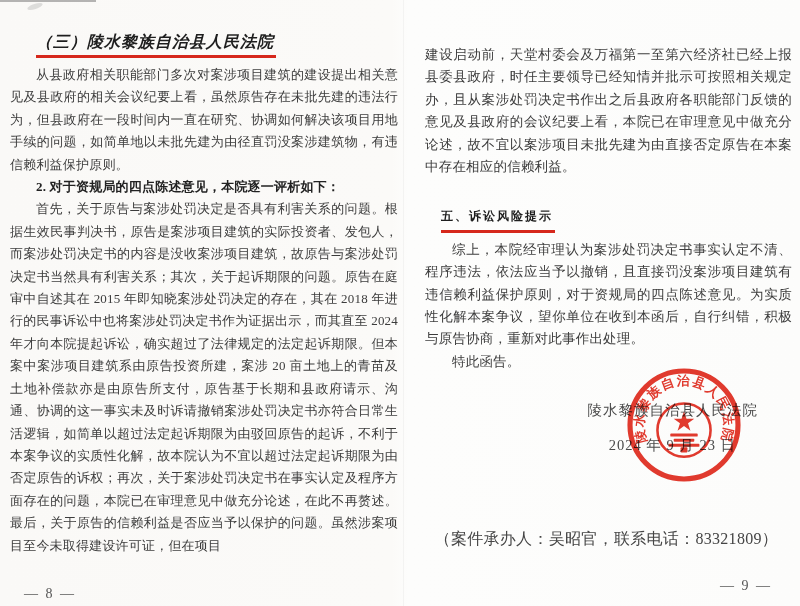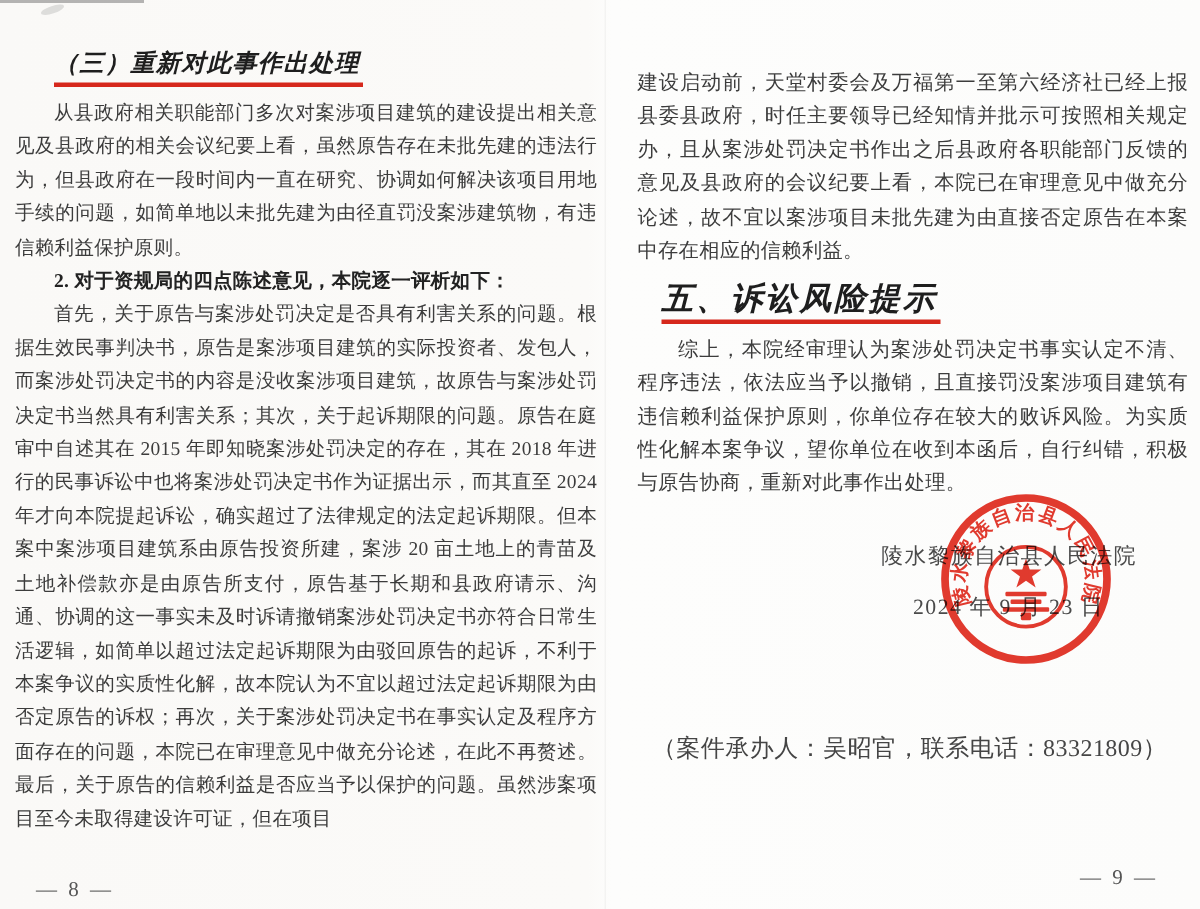--- a/index.html
+++ b/index.html
@@ -13,21 +13,21 @@
   .page-left{left:10px;width:388px;}
   .page-right{left:425px;width:367px;}
   .seam{position:absolute;left:403px;top:0;width:1px;height:606px;background:rgba(110,110,110,.06);}
   
   .artifact-top{position:absolute;top:0;left:0;width:96px;height:2px;background:#6d6d6d;opacity:.5;}
   .artifact-smudge{position:absolute;top:4px;left:27px;width:16px;height:5px;background:#9a9a9a;opacity:.3;transform:rotate(-18deg);border-radius:50%;}
 
   .heading{font-weight:bold;color:#1e1e1e;}
   .heading-inner{display:inline-block;border-bottom:3px solid #d6281c;padding:0 2px 2px 0;}
   .h-left{margin:32px 0 6px 26px;font-size:16px;font-style:italic;letter-spacing:1px;}
-  .h-right{margin:10px 0 6px 16px;font-size:21px;letter-spacing:2px;font-style:italic;}
+  .h-right{margin:27px 0 6px 16px;font-size:12px;letter-spacing:2px;}
 
   .body-text{text-align:justify;line-height:22.4px;}
   .page-left .body-text{font-size:13px;letter-spacing:.2px;}
   .page-right .body-text{font-size:13.5px;letter-spacing:.2px;}
   p.para{margin:0;text-indent:2em;}
   p.para-cont{margin:0;text-indent:0;}
   p.para-bold{margin:0;text-indent:2em;font-weight:bold;color:#222;}
   .page-right .flow-top{margin-top:44px;}
 
   .sign-block{position:relative;margin-top:26px;}
@@ -43,37 +43,38 @@
 </head>
 <body>
 
 <div class="canvas">
   <div class="artifact-top"></div>
   <div class="artifact-smudge"></div>
   <div class="seam"></div>
 
   <div class="page page-left">
     <div class="heading h-left">
-      <span class="heading-inner">（三）重新对此事作出处理</span>
+      <span class="heading-inner">（三）陵水黎族自治县人民法院</span>
     </div>
     <div class="body-text">
       <p class="para">从县政府相关职能部门多次对案涉项目建筑的建设提出相关意见及县政府的相关会议纪要上看，虽然原告存在未批先建的违法行为，但县政府在一段时间内一直在研究、协调如何解决该项目用地手续的问题，如简单地以未批先建为由径直罚没案涉建筑物，有违信赖利益保护原则。</p>
       <p class="para-bold">2. 对于资规局的四点陈述意见，本院逐一评析如下：</p>
       <p class="para">首先，关于原告与案涉处罚决定是否具有利害关系的问题。根据生效民事判决书，原告是案涉项目建筑的实际投资者、发包人，而案涉处罚决定书的内容是没收案涉项目建筑，故原告与案涉处罚决定书当然具有利害关系；其次，关于起诉期限的问题。原告在庭审中自述其在 2015 年即知晓案涉处罚决定的存在，其在 2018 年进行的民事诉讼中也将案涉处罚决定书作为证据出示，而其直至 2024 年才向本院提起诉讼，确实超过了法律规定的法定起诉期限。但本案中案涉项目建筑系由原告投资所建，案涉 20 亩土地上的青苗及土地补偿款亦是由原告所支付，原告基于长期和县政府请示、沟通、协调的这一事实未及时诉请撤销案涉处罚决定书亦符合日常生活逻辑，如简单以超过法定起诉期限为由驳回原告的起诉，不利于本案争议的实质性化解，故本院认为不宜以超过法定起诉期限为由否定原告的诉权；再次，关于案涉处罚决定书在事实认定及程序方面存在的问题，本院已在审理意见中做充分论述，在此不再赘述。最后，关于原告的信赖利益是否应当予以保护的问题。虽然涉案项目至今未取得建设许可证，但在项目</p>
     </div>
   </div>
   <div class="pagenum pn-left">— 8 —</div>
 
   <div class="page page-right">
     <div class="body-text flow-top">
       <p class="para-cont">建设启动前，天堂村委会及万福第一至第六经济社已经上报县委县政府，时任主要领导已经知情并批示可按照相关规定办，且从案涉处罚决定书作出之后县政府各职能部门反馈的意见及县政府的会议纪要上看，本院已在审理意见中做充分论述，故不宜以案涉项目未批先建为由直接否定原告在本案中存在相应的信赖利益。</p>
       <div class="heading h-right">
         <span class="heading-inner">五、诉讼风险提示</span>
       </div>
-      <p class="para">综上，本院经审理认为案涉处罚决定书事实认定不清、程序违法，依法应当予以撤销，且直接罚没案涉项目建筑有违信赖利益保护原则，你单位存在较大的败诉风险。为实质性化解本案争议，望你单位在收到本函后，自行纠错，积极与原告协商，重新对此事作出处理。</p>
+      <p class="para">综上，本院经审理认为案涉处罚决定书事实认定不清、程序违法，依法应当予以撤销，且直接罚没案涉项目建筑有违信赖利益保护原则，对于资规局的四点陈述意见。为实质性化解本案争议，望你单位在收到本函后，自行纠错，积极与原告协商，重新对此事作出处理。</p>
+      <p class="para">特此函告。</p>
 
       <div class="sign-block">
         <div class="signature">陵水黎族自治县人民法院</div>
         <div class="dateline">2024 年 9 月 23 日</div>
 
         <svg class="seal" viewBox="0 0 140 140">
           <circle cx="70" cy="70" r="63" fill="none" stroke-width="6" stroke="#e02417"></circle>
           <defs>
             <path id="sealArc" d="M 29.3 93.5 A 47 47 0 1 1 110.7 93.5" fill="none"></path>
           </defs>

